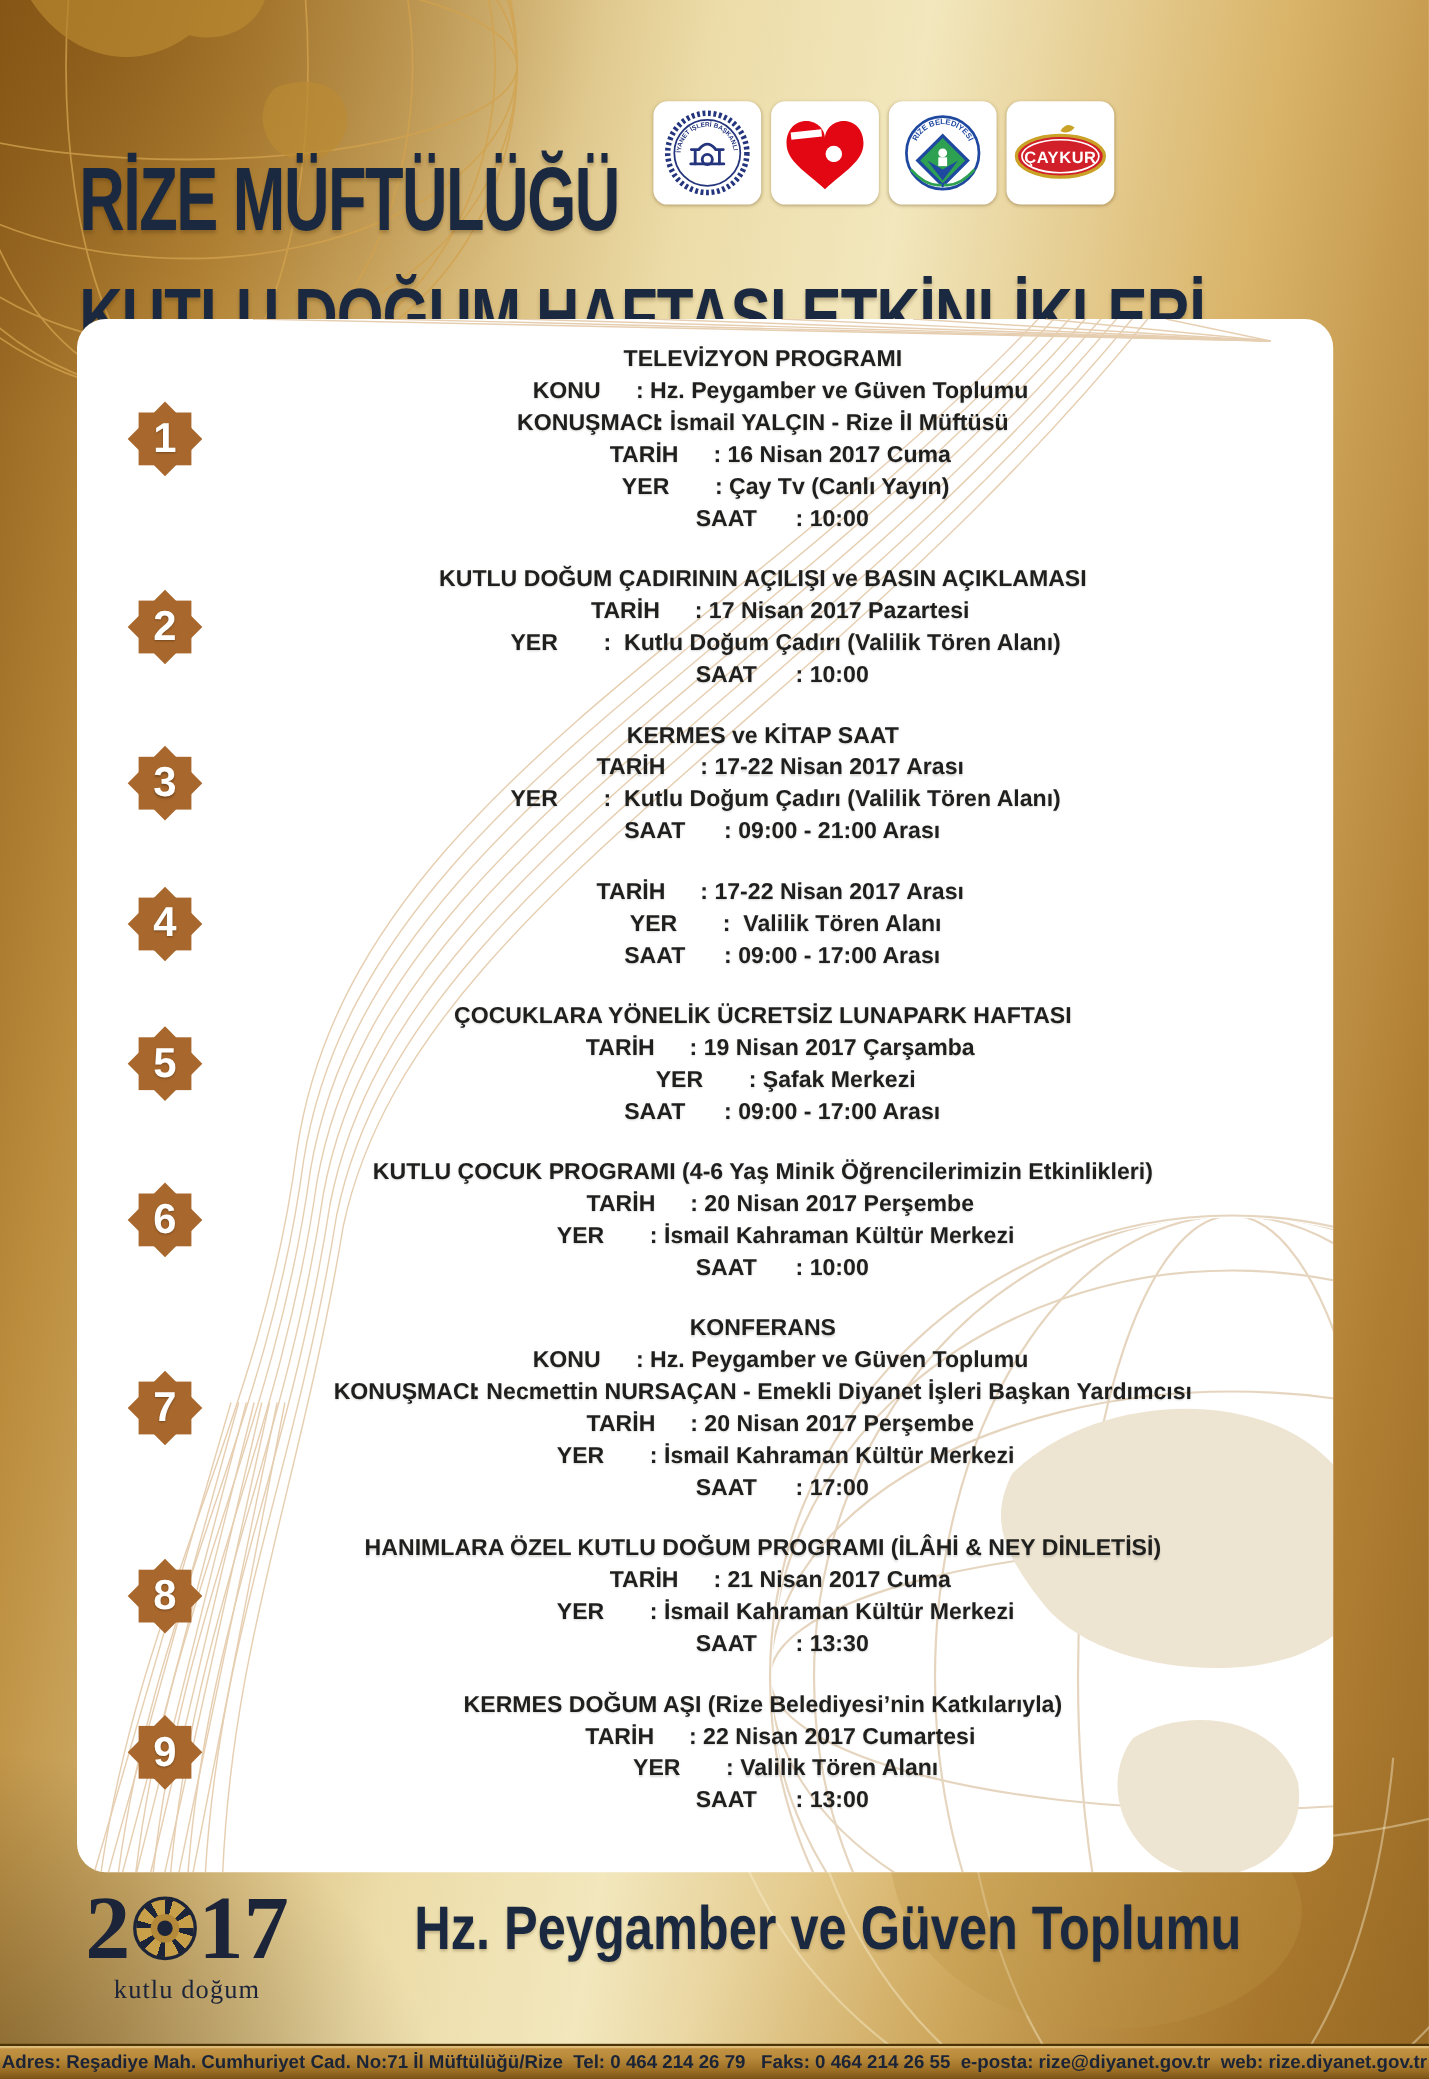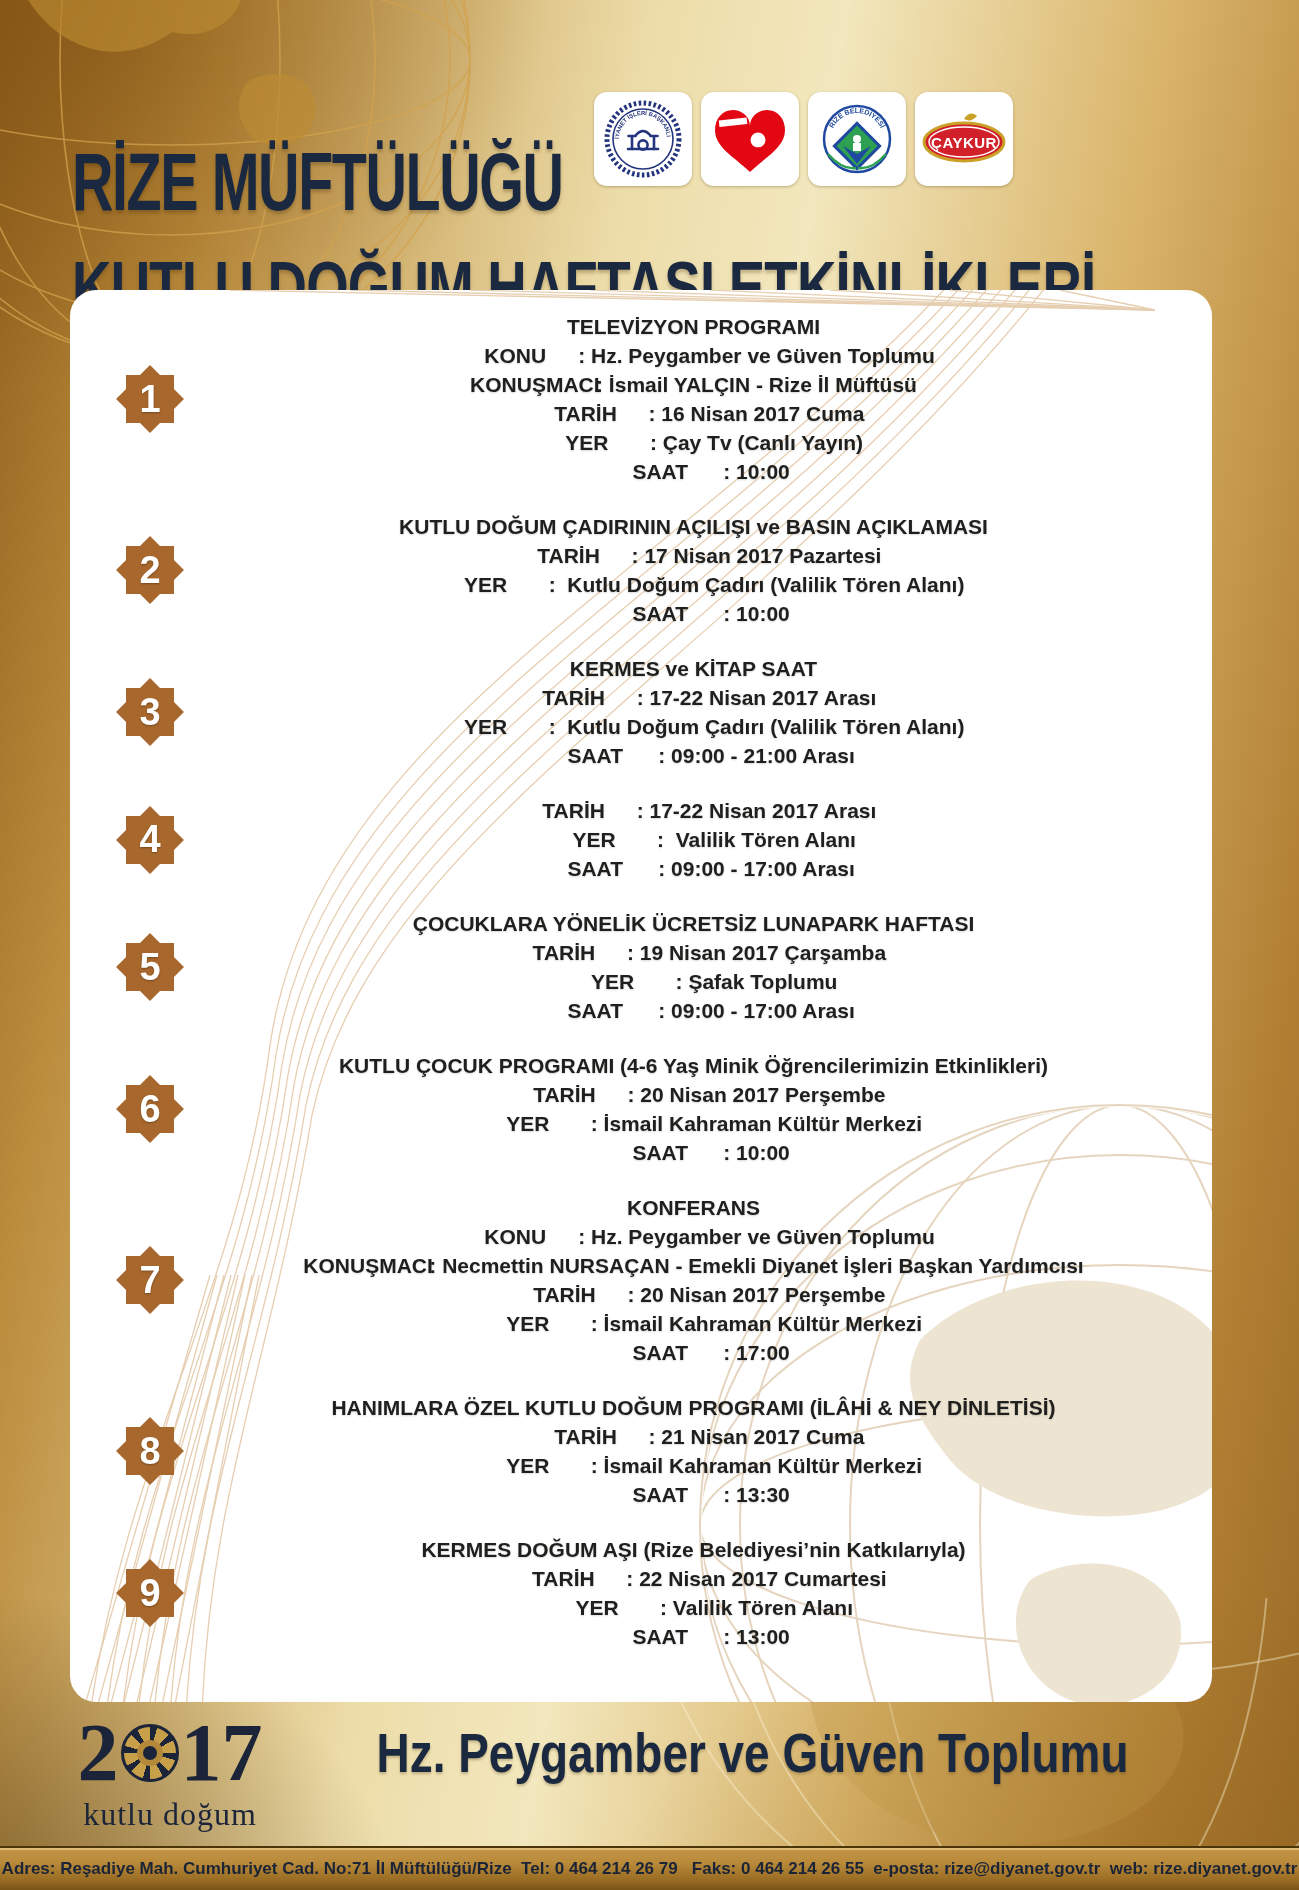--- a/index.html
+++ b/index.html
@@ -40,25 +40,25 @@
   .row-label{display:inline-block;width:126px;}
   .row-value{white-space:pre;}
   
   .year-block{position:absolute;left:70px;top:1712px;width:200px;z-index:2;color:#1b2438;text-align:center;}
   .year{display:flex;align-items:center;justify-content:center;font-family:"Liberation Serif",serif;
     font-size:82px;line-height:1;font-weight:bold;}
   .rosette{width:52px;height:52px;border-radius:50%;border:3px solid #1b2438;margin:0 2px;position:relative;
     background:repeating-conic-gradient(#1b2438 0deg 16deg,#c9a04a 16deg 45deg);}
   .rosette::after{content:"";position:absolute;inset:13px;border-radius:50%;background:#b5893a;}
   .rosette::before{content:"";position:absolute;inset:19px;border-radius:50%;background:#1b2438;z-index:1;}
-  .year-caption{font-family:"Liberation Serif",serif;font-size:32px;margin-top:2px;letter-spacing:1px;}
+  .year-caption{font-family:"Liberation Serif",serif;font-size:24px;margin-top:2px;letter-spacing:1px;}
   .slogan{position:absolute;left:310px;top:1722px;width:740px;z-index:2;text-align:center;
     font-size:56px;line-height:1.1;font-weight:bold;color:#1b2940;transform:scaleX(.82);transform-origin:center top;
     white-space:nowrap;text-shadow:0 2px 3px rgba(70,45,10,.28);}
-  .contact-bar{position:absolute;left:0;bottom:0;width:100%;height:44px;z-index:3;
+  .contact-bar{position:absolute;left:0;bottom:0;width:100%;height:32px;z-index:3;
     border-top:2px solid #4a3408;box-sizing:border-box;
     background:linear-gradient(to bottom,#c59547,#b98a3a 35%,#9a6d24 75%,#7a5317);
     box-shadow:inset 0 2px 0 rgba(255,235,180,.45);
     display:flex;align-items:center;justify-content:center;}
   .contact-text{font-size:17px;font-weight:bold;color:#1b2436;white-space:pre;}
 </style>
 </head>
 <body>
 
 <div class="poster">
@@ -251,21 +251,21 @@
         </div>
       </section>
 
       <section class="event">
         <div class="badge">
             <span class="badge-num">5</span>
           </div>
         <div class="event-body">
           <div class="event-title">ÇOCUKLARA YÖNELİK ÜCRETSİZ LUNAPARK HAFTASI</div>
           <div><span class="row-label">TARİH</span><span class="row-value">: 19 Nisan 2017 Çarşamba</span></div>
-          <div><span class="row-label">YER</span><span class="row-value">: Şafak Toplumu</span></div>
+          <div><span class="row-label">YER</span><span class="row-value">: Şafak Merkezi</span></div>
           <div><span class="row-label">SAAT</span><span class="row-value">: 09:00 - 17:00 Arası</span></div>
         </div>
       </section>
 
       <section class="event">
         <div class="badge">
             <span class="badge-num">6</span>
           </div>
         <div class="event-body">
           <div class="event-title">KUTLU ÇOCUK PROGRAMI (4-6 Yaş Minik Öğrencilerimizin Etkinlikleri)</div>

